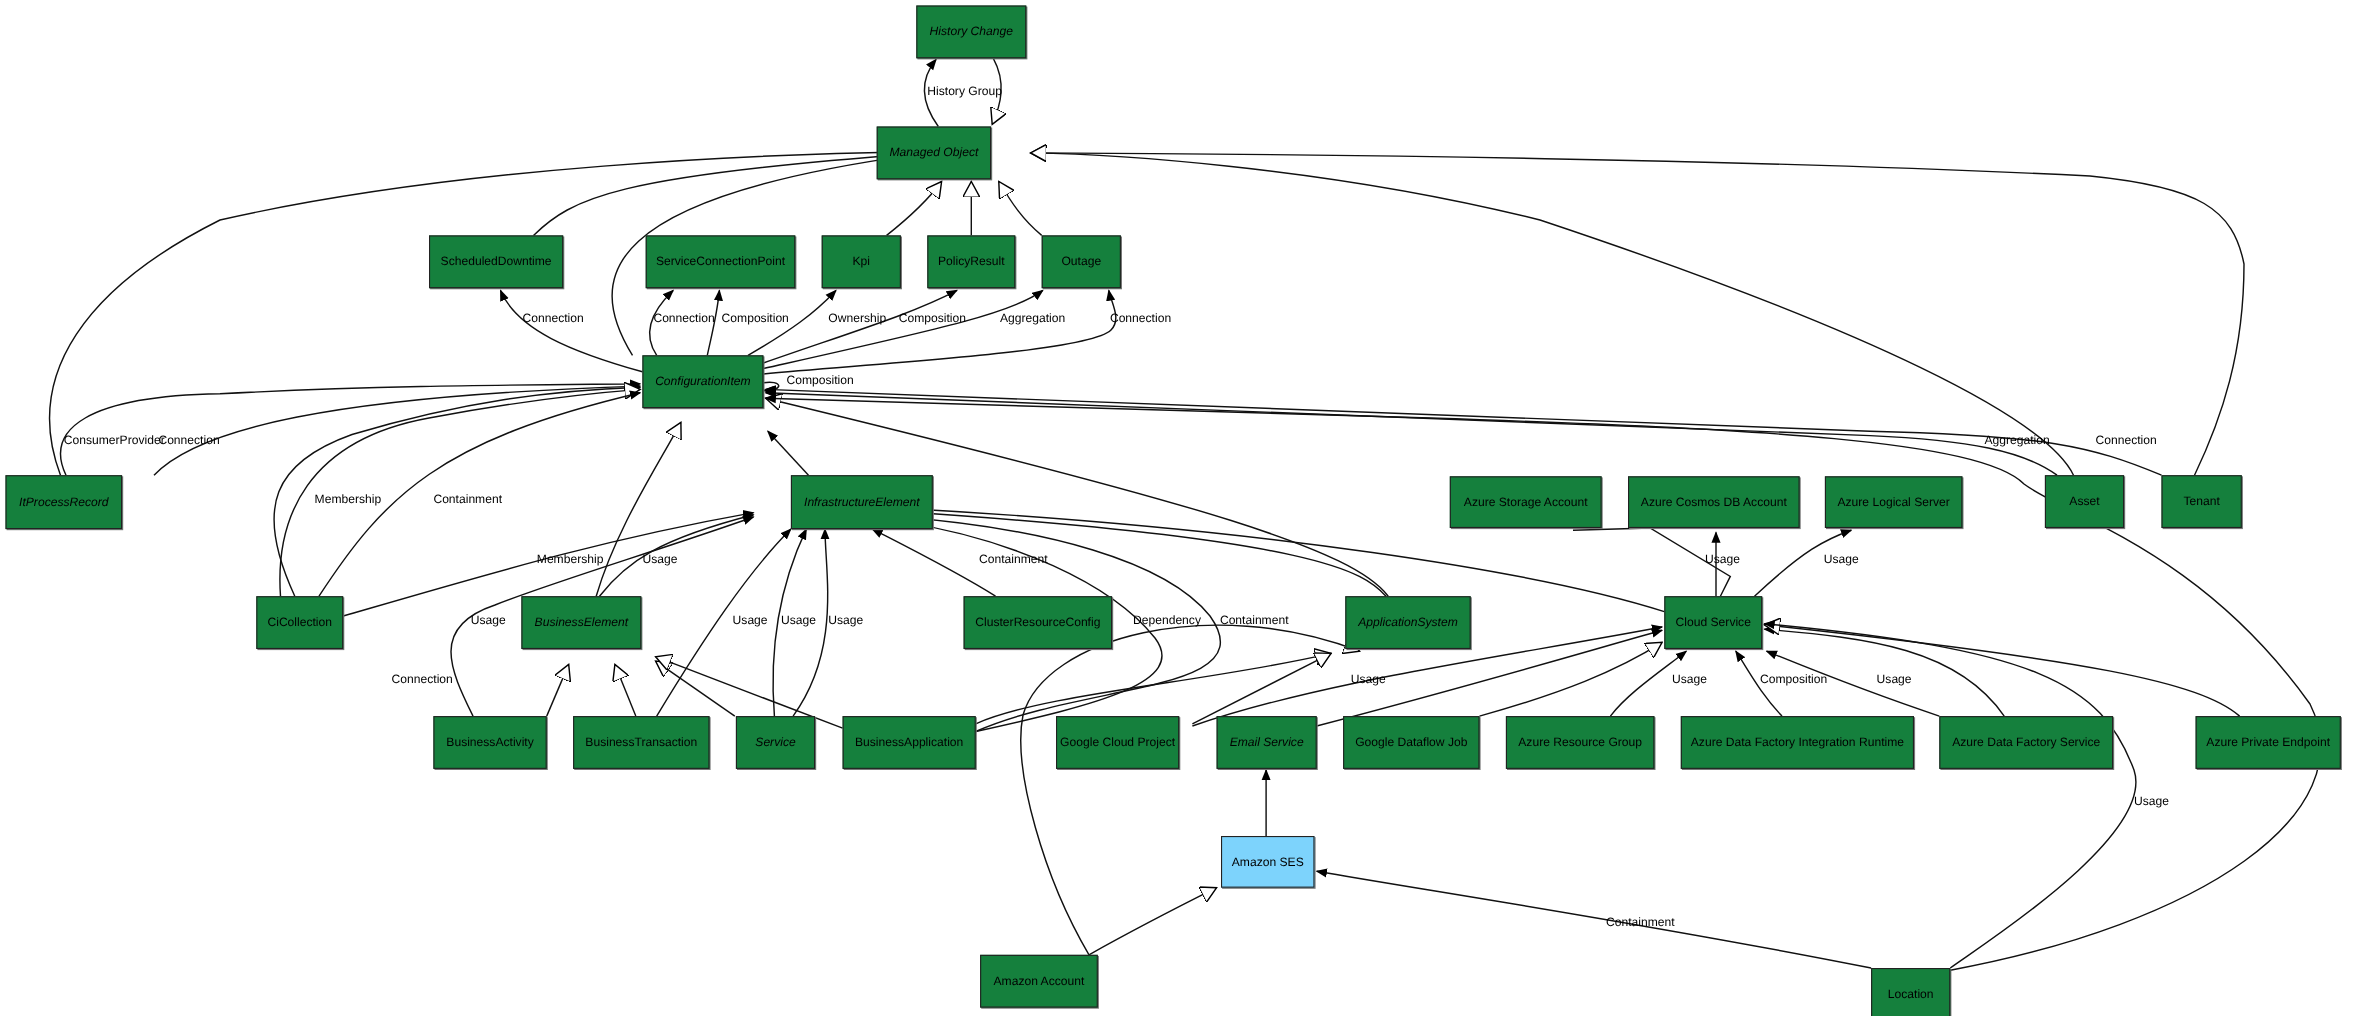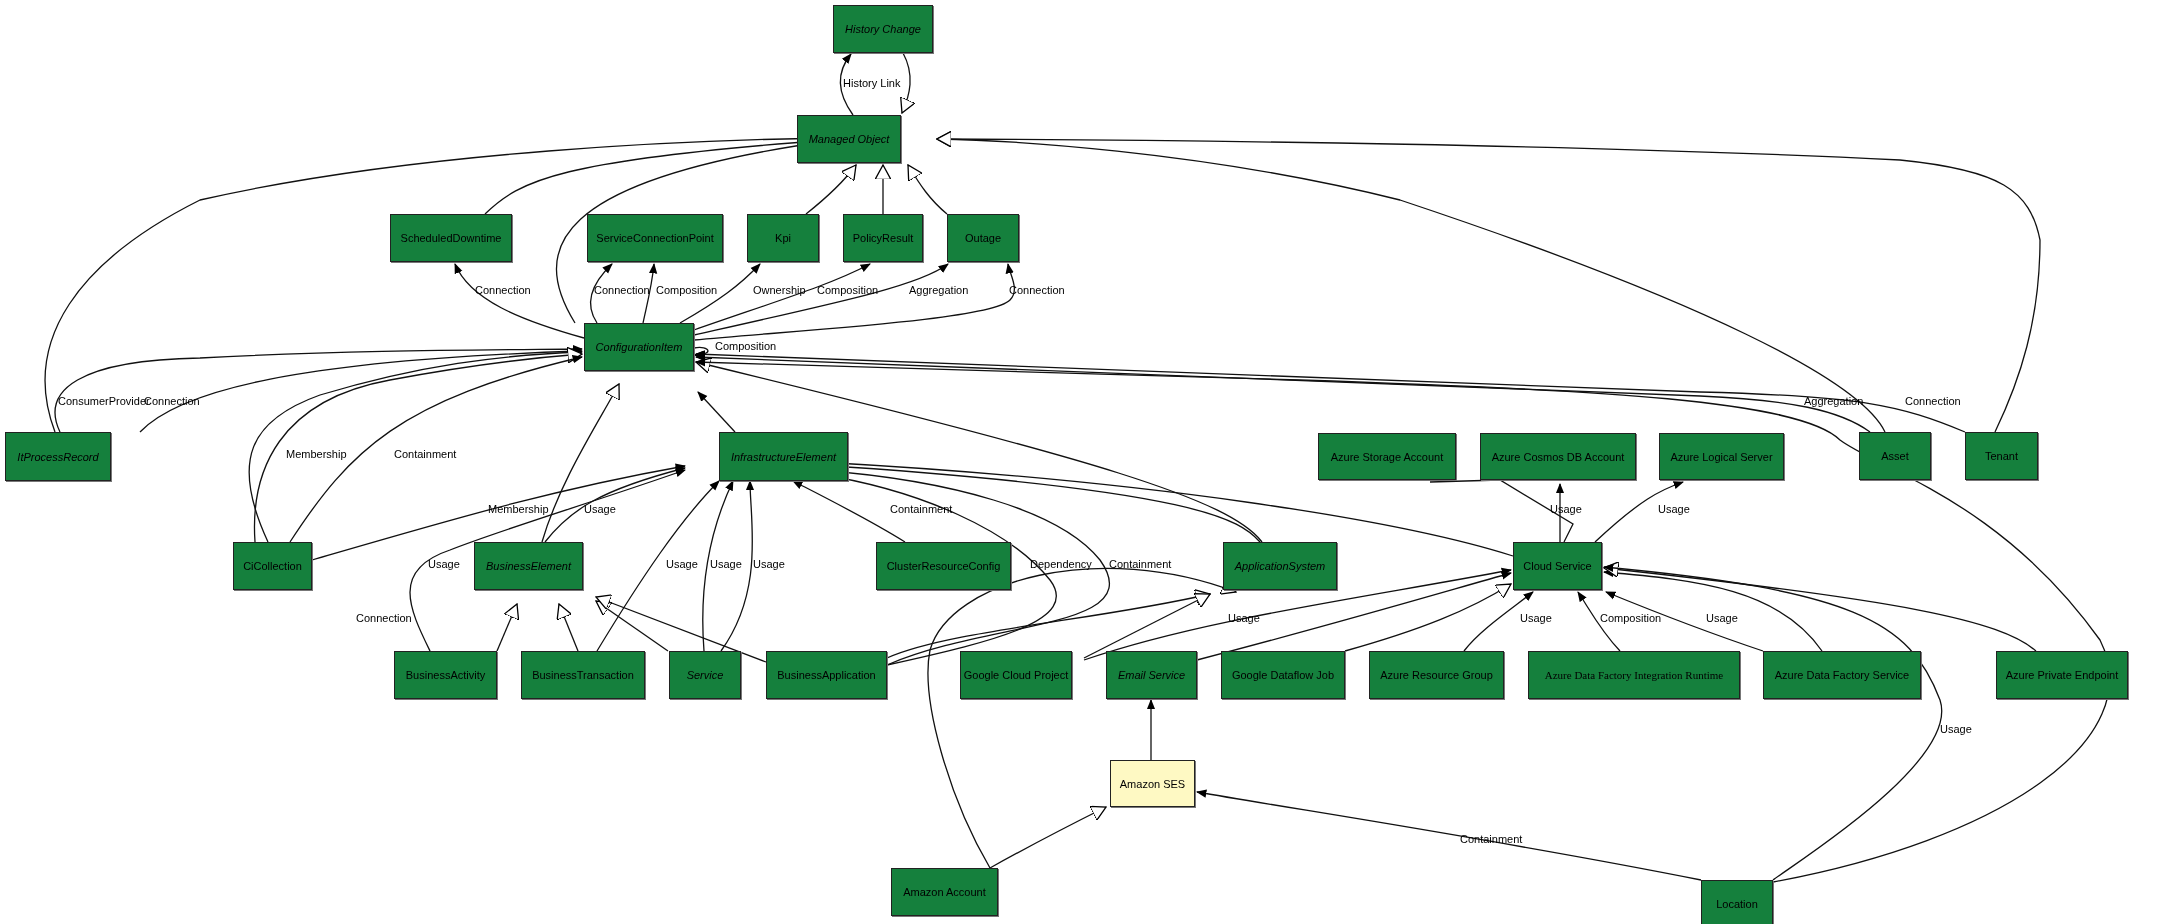--- a/index.html
+++ b/index.html
@@ -2,21 +2,21 @@
 <html><head>
 <meta charset="utf-8">
 <style>
   html, body { margin:0; padding:0; background:#ffffff; }
   body { width:2161px; height:924px; position:relative; overflow:hidden; font-family:"Liberation Sans", sans-serif; }
   #canvas { position:absolute; left:0; top:0; width:2161px; height:924px; }
   .node { position:absolute; box-sizing:border-box; border:1.5px solid #222; background:#15803d;
           box-shadow:1px 1px 0 #777; display:flex; align-items:center; justify-content:center;
           font-size:11px; color:#000; white-space:nowrap; }
   .node.abstract span { font-style:italic; }
-  .node.selected { background:#fef9c3; }
+  .node.selected { background:#7dd3fc; }
   .elabel { position:absolute; font-size:11px; color:#000; white-space:nowrap; line-height:12px; }
 </style>
 </head>
 <body>
 
 <svg id="canvas" xmlns="http://www.w3.org/2000/svg" width="2161" height="924">
   <defs>
     <marker id="arrFill" viewBox="0 0 10 10" refX="9" refY="5" markerWidth="8" markerHeight="8" orient="auto-start-reverse">
       <path d="M0,1 L10,5 L0,9 z" fill="#000"></path>
     </marker>
@@ -168,41 +168,41 @@
     </div>
     <div class="node abstract" style="left: 1106px; top: 651px; width: 91px; height: 48px;">
       <span>Email Service</span>
     </div>
     <div class="node" style="left: 1221px; top: 651px; width: 124px; height: 48px;">
       <span>Google Dataflow Job</span>
     </div>
     <div class="node" style="left: 1369px; top: 651px; width: 135px; height: 48px;">
       <span>Azure Resource Group</span>
     </div>
-    <div class="node" style="left: 1528px; top: 651px; width: 212px; height: 48px; font-family: Liberation Serif, serif;">
+    <div class="node" style="left: 1528px; top: 651px; width: 212px; height: 48px;">
       <span>Azure Data Factory Integration Runtime</span>
     </div>
     <div class="node" style="left: 1763px; top: 651px; width: 158px; height: 48px;">
       <span>Azure Data Factory Service</span>
     </div>
     <div class="node" style="left: 1996px; top: 651px; width: 132px; height: 48px;">
       <span>Azure Private Endpoint</span>
     </div>
     <div class="node selected" style="left: 1110px; top: 760px; width: 85px; height: 47px;">
       <span>Amazon SES</span>
     </div>
     <div class="node" style="left: 891px; top: 868px; width: 107px; height: 48px;">
       <span>Amazon Account</span>
     </div>
     <div class="node" style="left: 1701px; top: 868px; width: 72px; height: 48px; margin-top: 12px;">
       <span>Location</span>
     </div>
   </div>
 <div id="labels">
-    <span class="elabel" style="left: 843px; top: 77px;">History Link</span>
+    <span class="elabel" style="left: 843px; top: 77px;">History Group</span>
     <span class="elabel" style="left: 475px; top: 284px;">Connection</span>
     <span class="elabel" style="left: 594px; top: 284px;">Connection</span>
     <span class="elabel" style="left: 656px; top: 284px;">Composition</span>
     <span class="elabel" style="left: 729px; top: 284px; padding-left: 24px;">Ownership</span>
     <span class="elabel" style="left: 817px; top: 284px;">Composition</span>
     <span class="elabel" style="left: 909px; top: 284px;">Aggregation</span>
     <span class="elabel" style="left: 1009px; top: 284px;">Connection</span>
     <span class="elabel" style="left: 715px; top: 340px;">Composition</span>
     <span class="elabel" style="left: 58px; top: 395px;">ConsumerProvider</span>
     <span class="elabel" style="left: 144px; top: 395px;">Connection</span>

